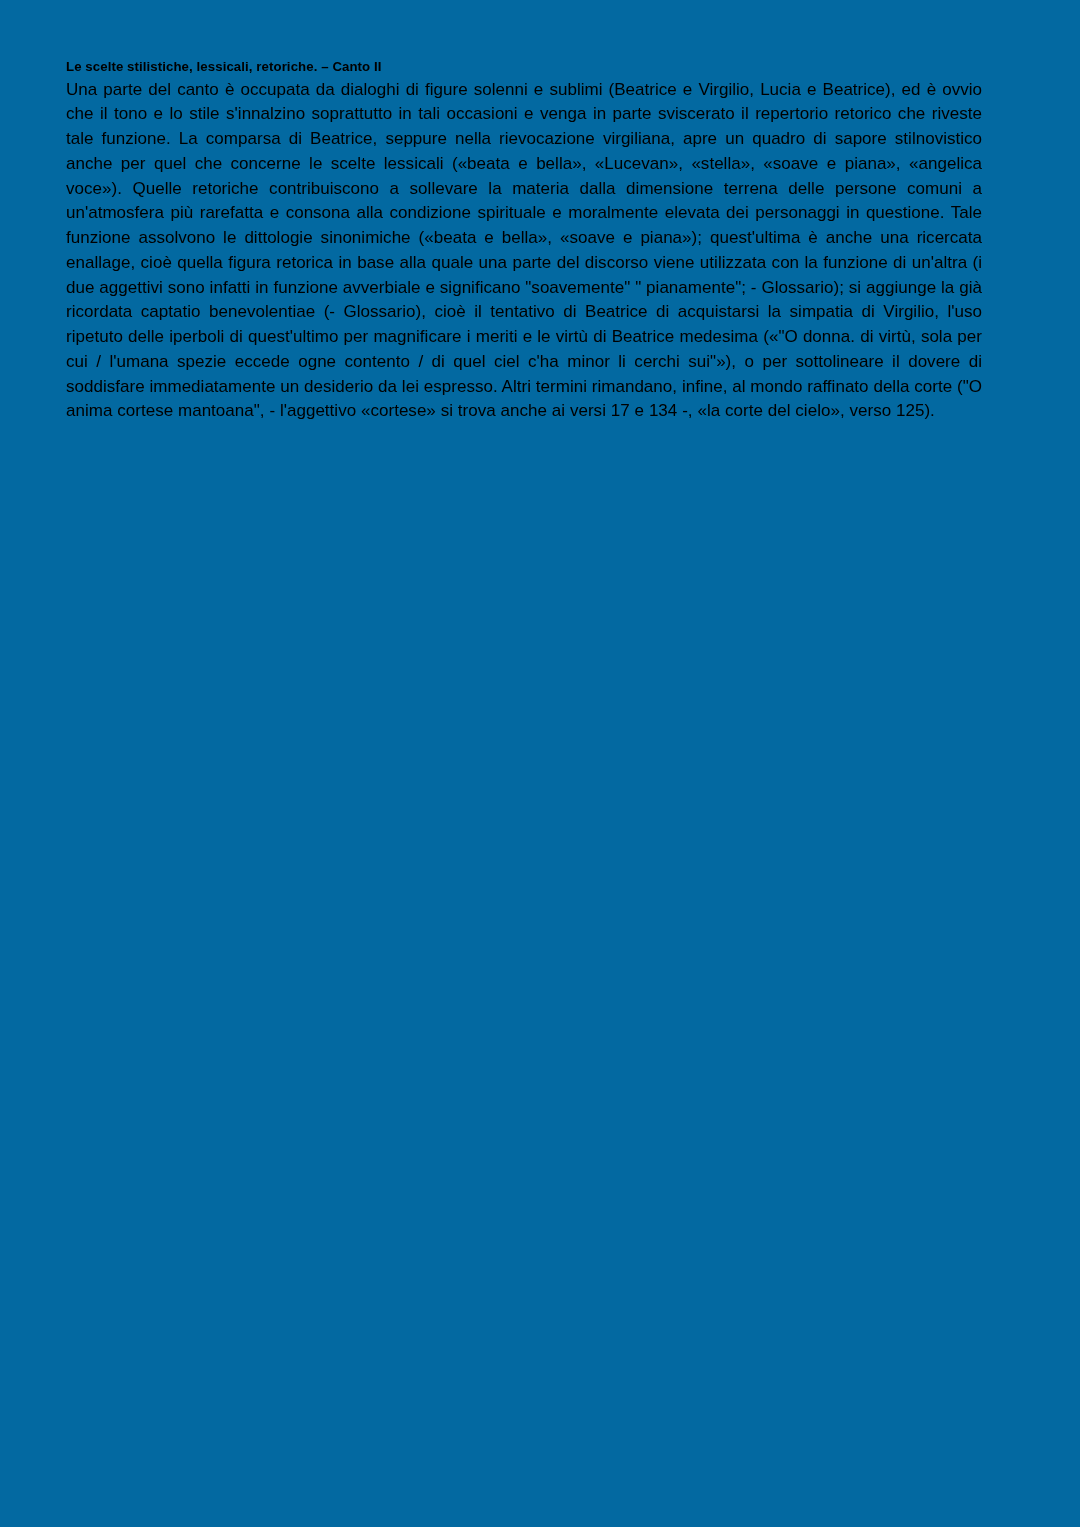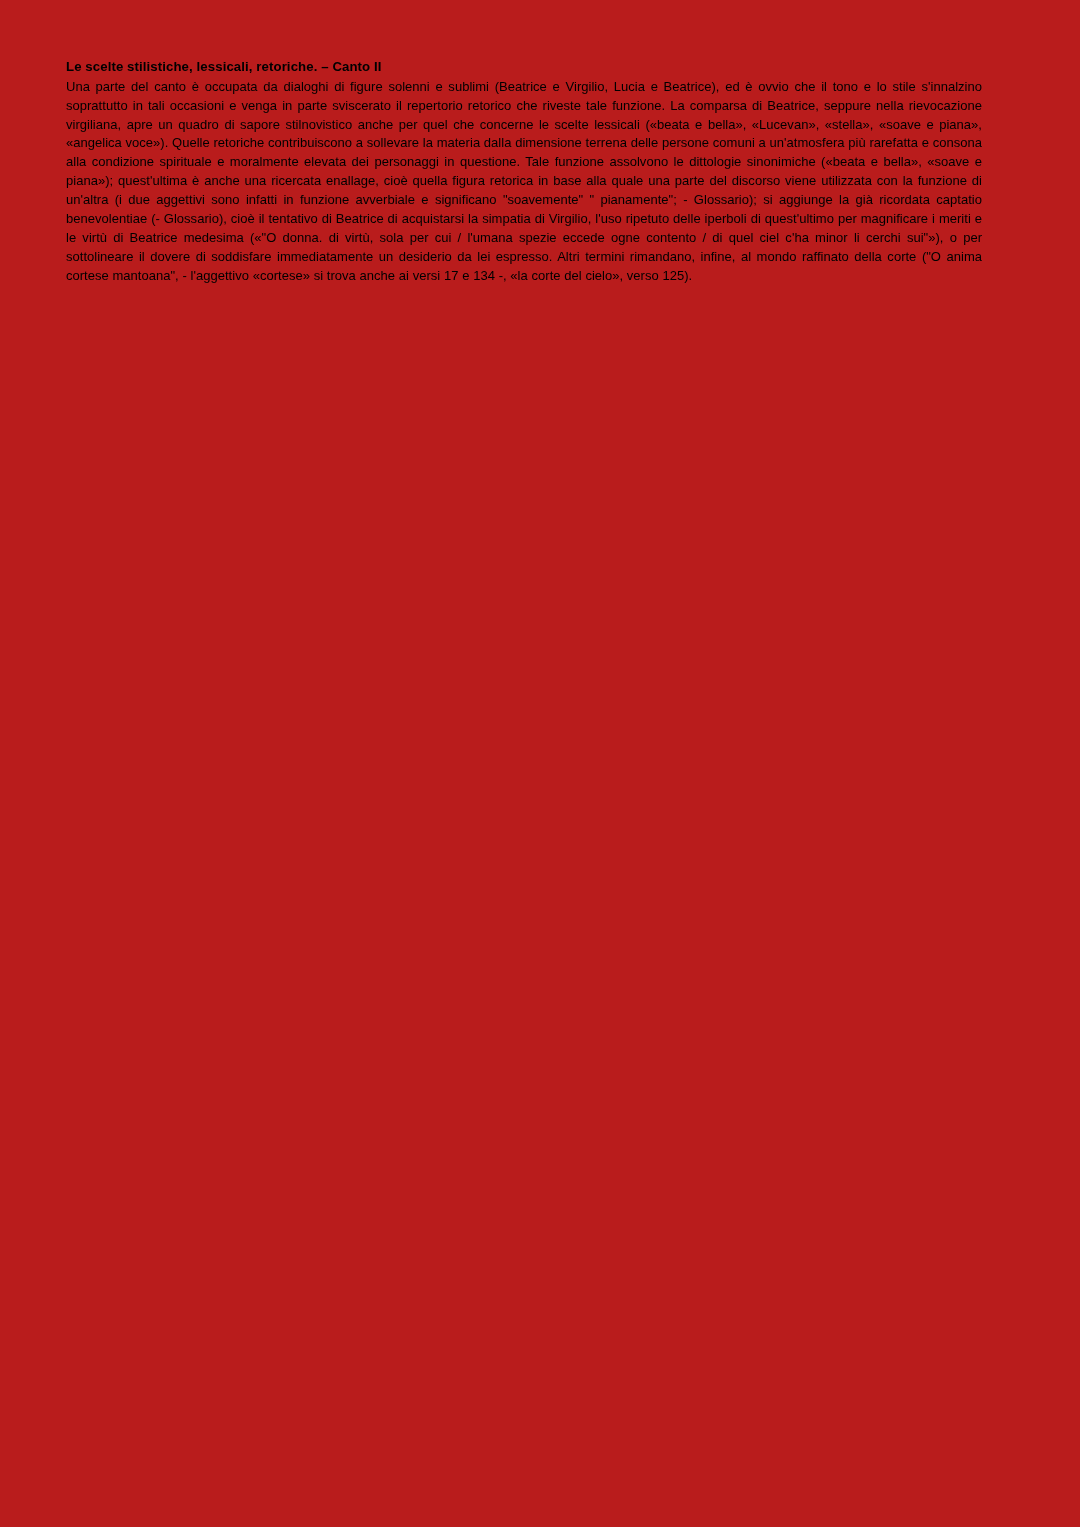--- a/index.html
+++ b/index.html
@@ -11,31 +11,31 @@
     width: 1080px;
     min-height: 1527px;
     font-family: "Liberation Sans", sans-serif;
     color: #000000;
   }
   .page {
     width: 1080px;
     min-height: 1527px;
     box-sizing: border-box;
     padding: 58px 98px 40px 66px;
-    background: #b91c1c;
+    background: #0369a1;
   }
   .doc-title {
     font-size: 13.2px;
     font-weight: bold;
     line-height: 1.42;
     margin: 0 0 1px 0;
     letter-spacing: 0.1px;
   }
   .doc-body {
-    font-size: 13px;
+    font-size: 17px;
     line-height: 1.455;
     text-align: justify;
     margin: 0;
     letter-spacing: 0.02px;
     word-spacing: 0.1px;
   }
 </style>
 </head>
 <body>
 

